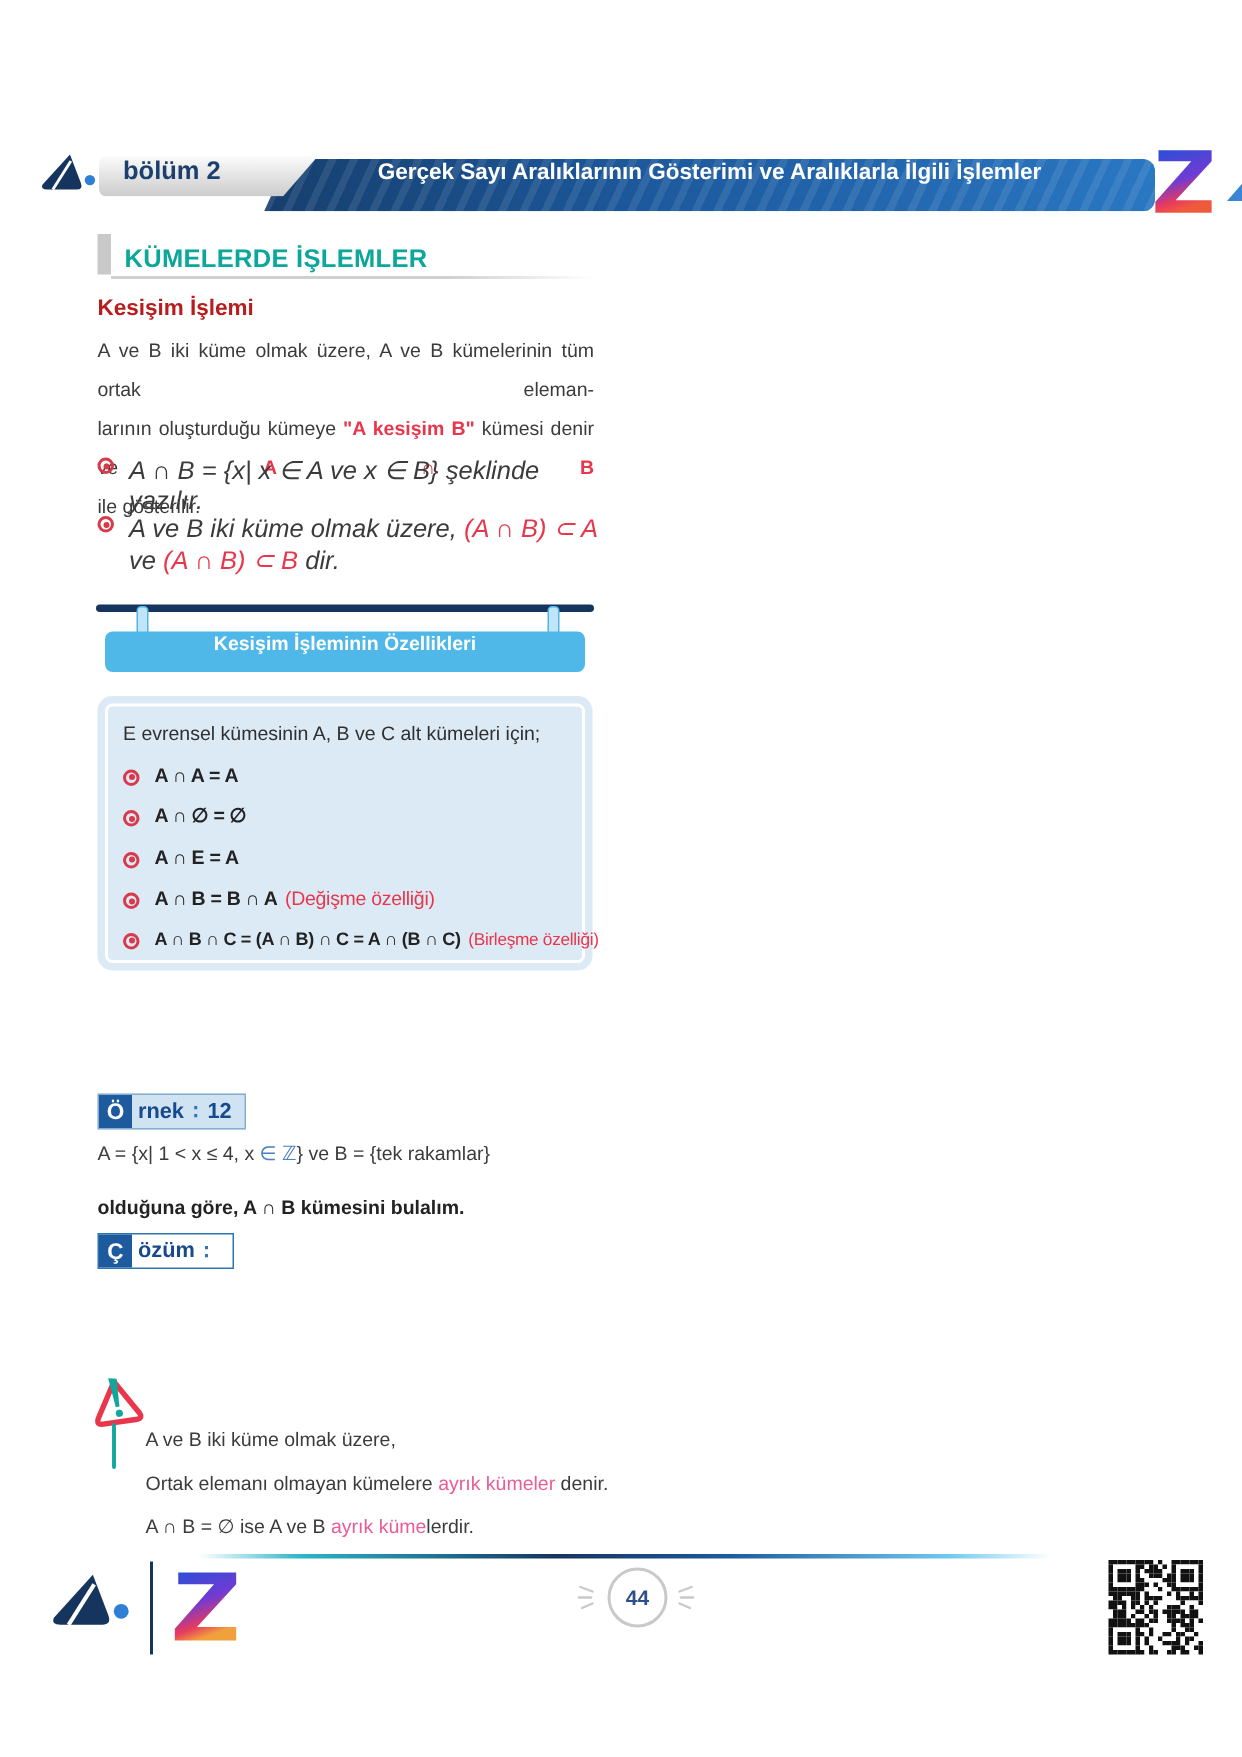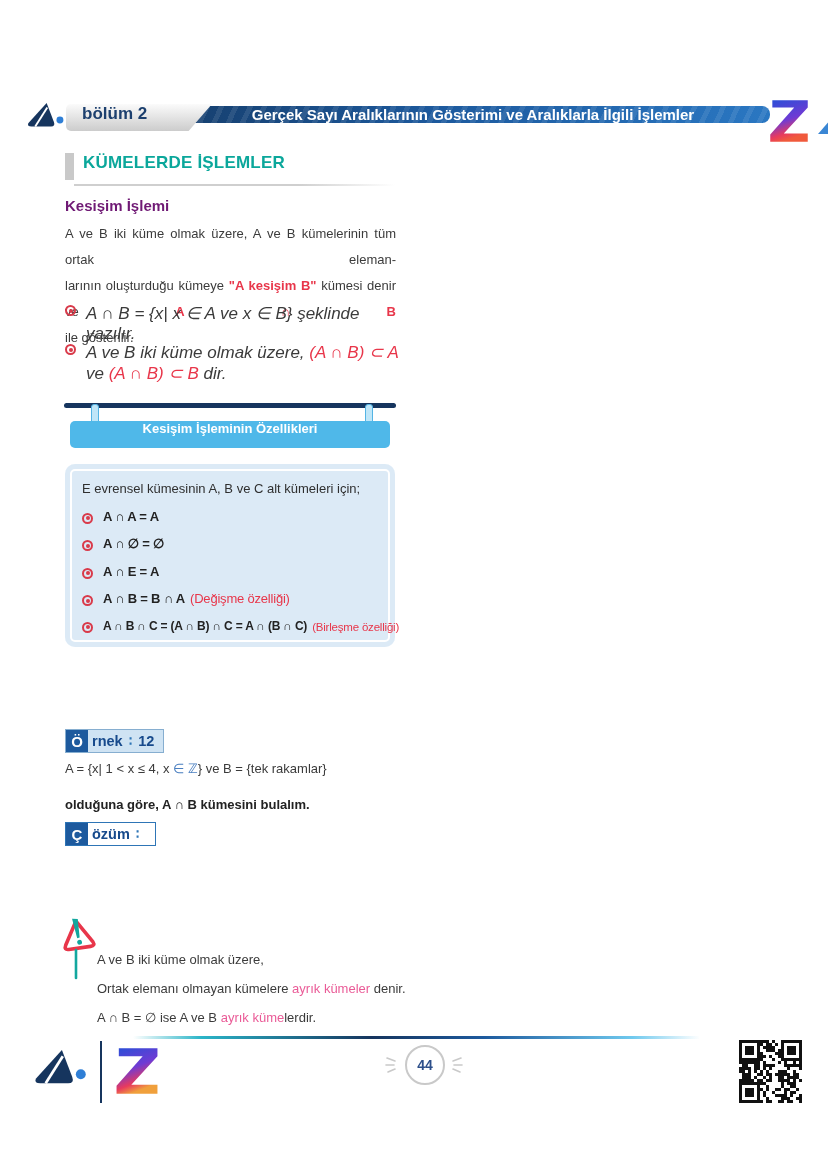--- a/index.html
+++ b/index.html
@@ -7,39 +7,39 @@
         font-family:"Liberation Sans",sans-serif;color:#3b3b3b;}
 
   
   .hdr-plane{position:absolute;left:27px;top:99px;width:38px;height:32px;}
   .hdr-badge{position:absolute;left:66px;top:104px;width:130px;height:27px;
              background:linear-gradient(180deg,#fbfbfb,#cccccc);
              clip-path:polygon(0 0,100% 0,84% 100%,0 100%);
              border-radius:5px 0 0 5px;
              display:flex;align-items:flex-start;padding-left:16px;
              color:#1c3f6e;font-weight:bold;font-size:17px;z-index:2;}
-  .hdr-bar{position:absolute;left:176px;top:106px;width:594px;height:17px;
+  .hdr-bar{position:absolute;left:176px;top:106px;width:594px;height:35px;
            background:
              repeating-linear-gradient(115deg,rgba(255,255,255,0.09) 0 5px,rgba(255,255,255,0) 5px 13px),
              linear-gradient(90deg,#163f6e,#1d5a9e 45%,#2a77c2);
            clip-path:polygon(16px 0,100% 0,100% 100%,0 100%);
            border-radius:0 8px 8px 0;
            display:flex;align-items:flex-start;justify-content:center;
            color:#ffffff;font-weight:bold;font-size:15px;z-index:1;}
   .hdr-z{position:absolute;left:766px;top:96px;width:46px;height:50px;}
   .hdr-corner{position:absolute;left:818px;top:118px;width:14px;height:16px;
               background:#3a86d4;clip-path:polygon(0 100%,100% 0,100% 100%);}
 
   
-  .sec-head{position:absolute;left:65px;top:153px;width:330px;height:30px;display:flex;align-items:flex-start;}
+  .sec-head{position:absolute;left:65px;top:153px;width:330px;height:30px;display:flex;align-items:flex-end;}
   .sec-bar{width:9px;height:27px;background:#c9c9c9;margin-right:9px;}
   .sec-title{color:#0ba79b;font-weight:bold;font-size:17px;letter-spacing:0.2px;}
   .sec-underline{position:absolute;left:74px;top:184px;width:321px;height:2px;
                  background:linear-gradient(90deg,#cfcfcf 70%,rgba(207,207,207,0));}
-  .sub-head{position:absolute;left:65px;top:197px;color:#701a75;font-weight:bold;font-size:15px;}
+  .sub-head{position:absolute;left:65px;top:197px;color:#b91c1c;font-weight:bold;font-size:15px;}
 
   
   .intro{position:absolute;left:65px;top:221px;width:331px;font-size:13px;line-height:26px;color:#3b3b3b;}
   .jline{text-align:justify;text-align-last:justify;}
   .seg-redbold{color:#e8364a;font-weight:bold;}
   .seg-red{color:#e8364a;}
   .seg-pink{color:#ea5b97;}
   .seg-blue{color:#4a7fc0;}
 
   

